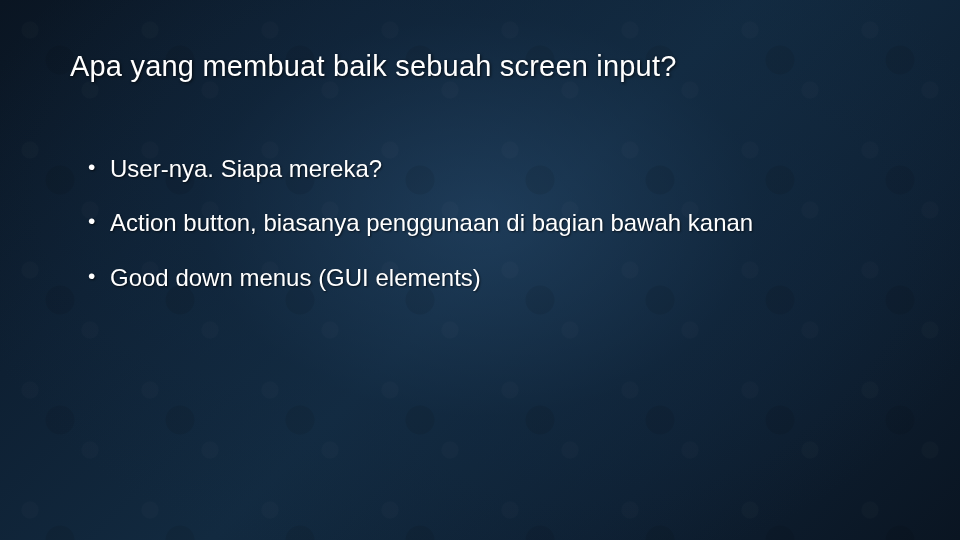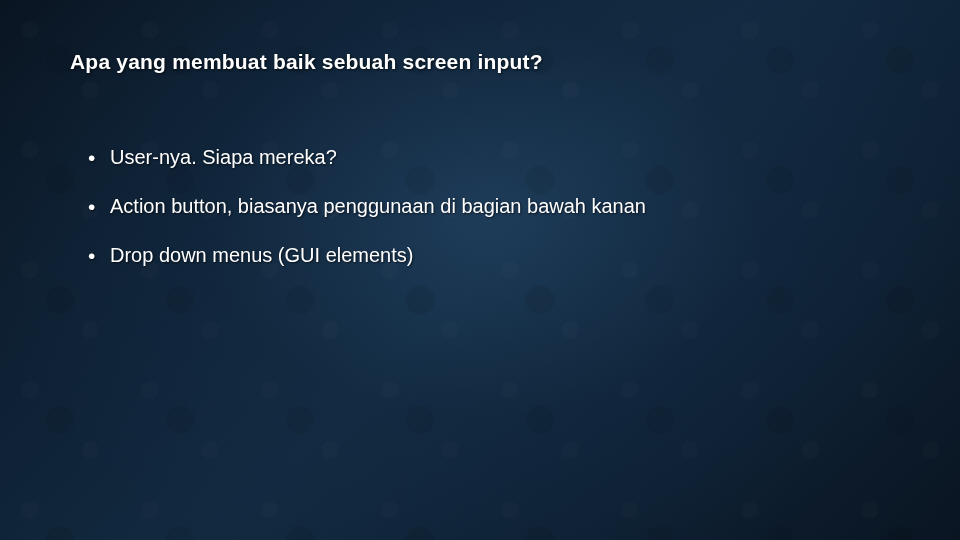--- a/index.html
+++ b/index.html
@@ -32,36 +32,36 @@
     inset: 0;
     background-image:
       radial-gradient(circle at 30px 30px, rgba(255,255,255,0.015) 8px, transparent 9px),
       radial-gradient(circle at 90px 90px, rgba(255,255,255,0.015) 8px, transparent 9px),
       radial-gradient(circle at 60px 60px, rgba(0,0,0,0.08) 14px, transparent 15px);
     background-size: 120px 120px, 120px 120px, 120px 120px;
     pointer-events: none;
   }
   .title {
     position: relative;
-    font-size: 21px;
-    font-weight: bold;
+    font-size: 29px;
+    font-weight: normal;
     color: #ffffff;
     margin: 0 0 70px 0;
     text-shadow: 1px 1px 3px rgba(0,0,0,0.7);
     letter-spacing: 0.2px;
   }
   ul.bullets {
     position: relative;
     list-style: none;
     margin: 0;
     padding: 0 0 0 18px;
   }
   ul.bullets li {
     position: relative;
-    font-size: 20px;
+    font-size: 24px;
     line-height: 1.35;
     color: #ffffff;
     margin: 16px 0 22px 0;
     padding-left: 22px;
     text-shadow: 1px 1px 2px rgba(0,0,0,0.6);
   }
   ul.bullets li::before {
     content: "•";
     position: absolute;
     left: 0;
@@ -71,15 +71,15 @@
   }
 </style>
 </head>
 <body>
 
 <div class="slide">
   <h1 class="title">Apa yang membuat baik sebuah screen input?</h1>
   <ul class="bullets">
     <li>User-nya. Siapa mereka?</li>
     <li>Action button, biasanya penggunaan di bagian bawah kanan</li>
-    <li>Drop down menus (GUI elements)</li>
+    <li>Good down menus (GUI elements)</li>
   </ul>
 </div>
 
 </body></html>

